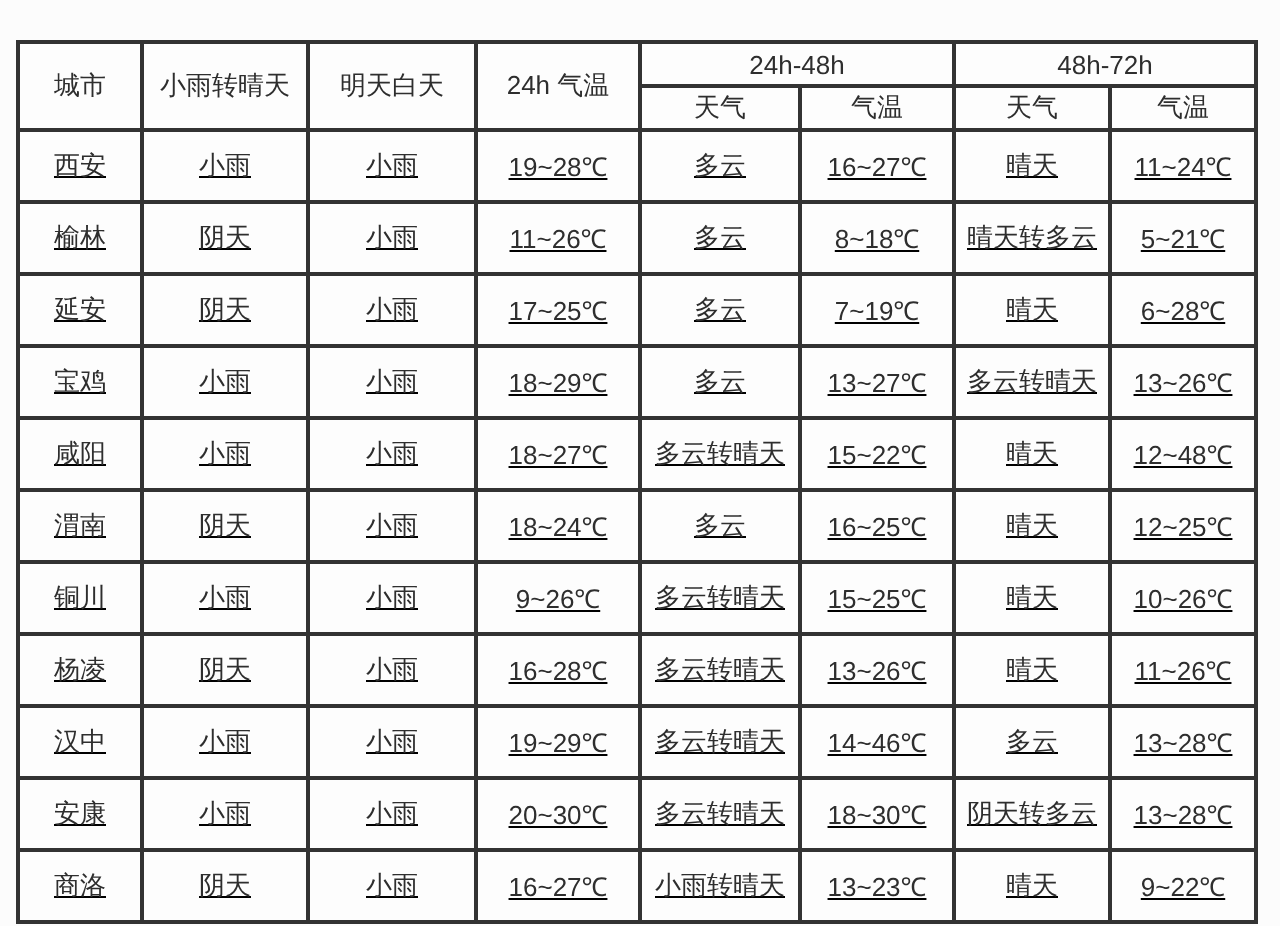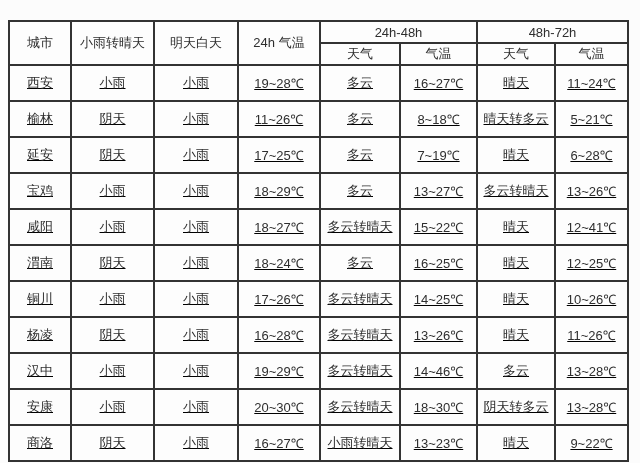--- a/index.html
+++ b/index.html
@@ -109,39 +109,39 @@
           <td>13~26℃</td>
         </tr>
         <tr>
           <td>咸阳</td>
           <td>小雨</td>
           <td>小雨</td>
           <td>18~27℃</td>
           <td>多云转晴天</td>
           <td>15~22℃</td>
           <td>晴天</td>
-          <td>12~41℃</td>
+          <td>12~48℃</td>
         </tr>
         <tr>
           <td>渭南</td>
           <td>阴天</td>
           <td>小雨</td>
           <td>18~24℃</td>
           <td>多云</td>
           <td>16~25℃</td>
           <td>晴天</td>
           <td>12~25℃</td>
         </tr>
         <tr>
           <td>铜川</td>
           <td>小雨</td>
           <td>小雨</td>
-          <td>17~26℃</td>
+          <td>9~26℃</td>
           <td>多云转晴天</td>
-          <td>14~25℃</td>
+          <td>15~25℃</td>
           <td>晴天</td>
           <td>10~26℃</td>
         </tr>
         <tr>
           <td>杨凌</td>
           <td>阴天</td>
           <td>小雨</td>
           <td>16~28℃</td>
           <td>多云转晴天</td>
           <td>13~26℃</td>

